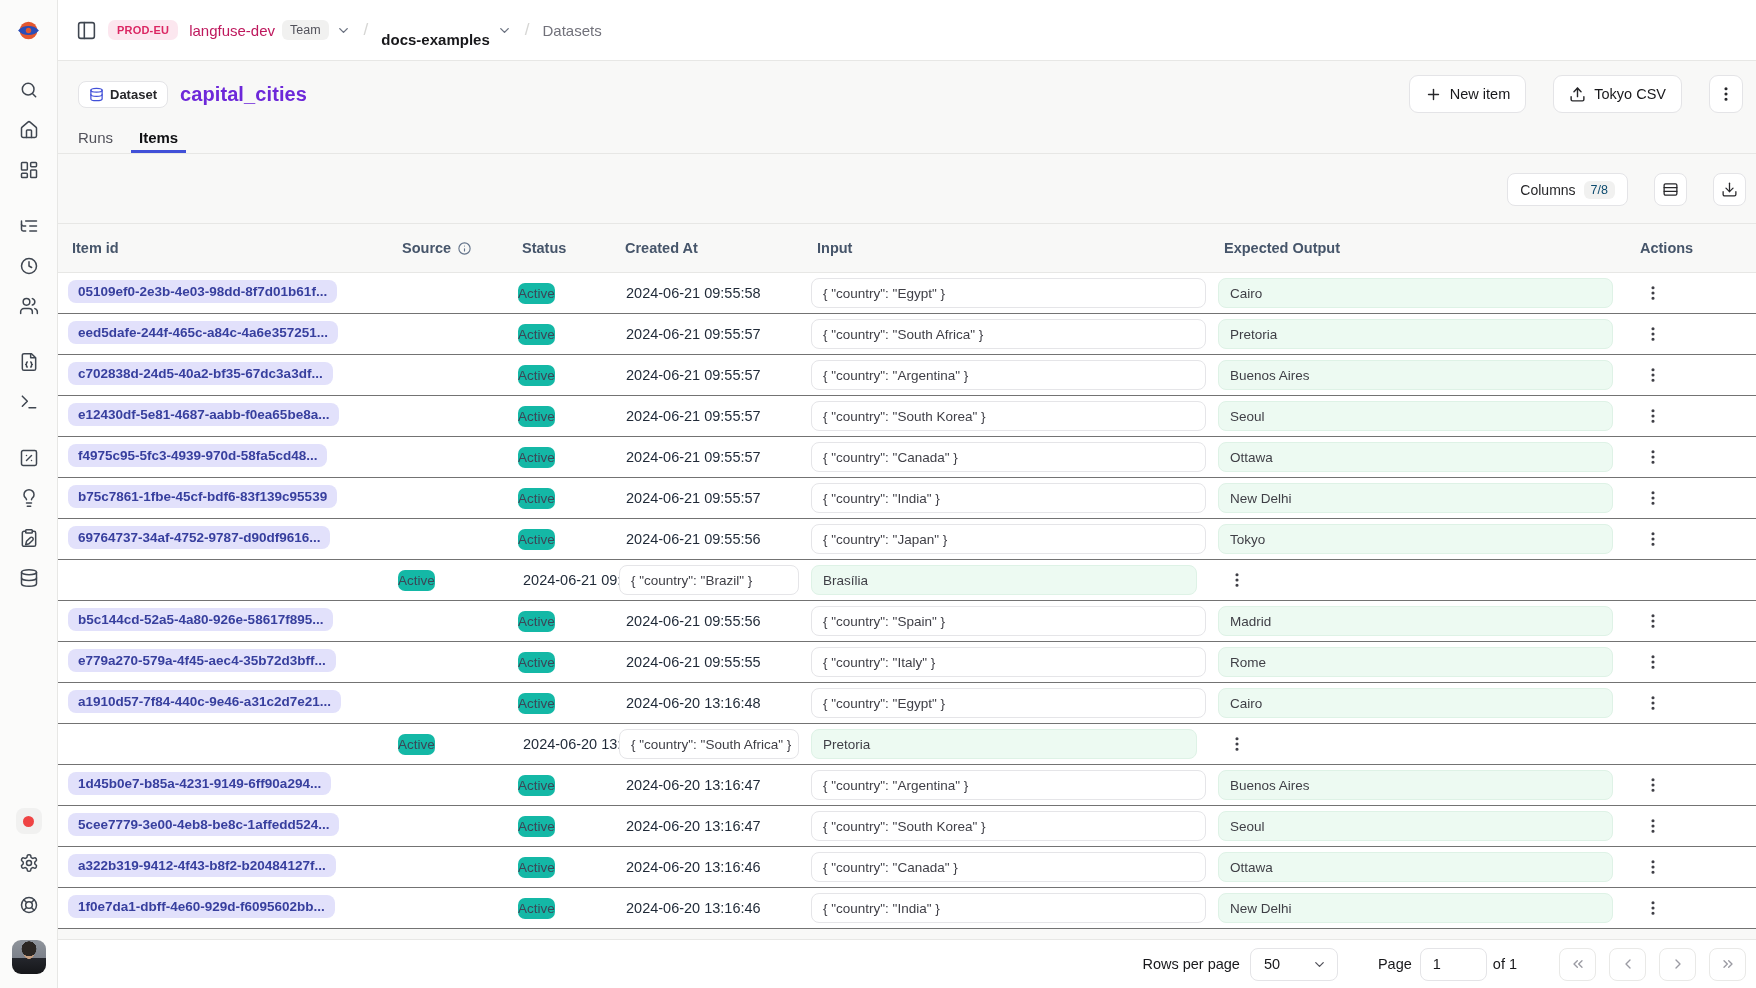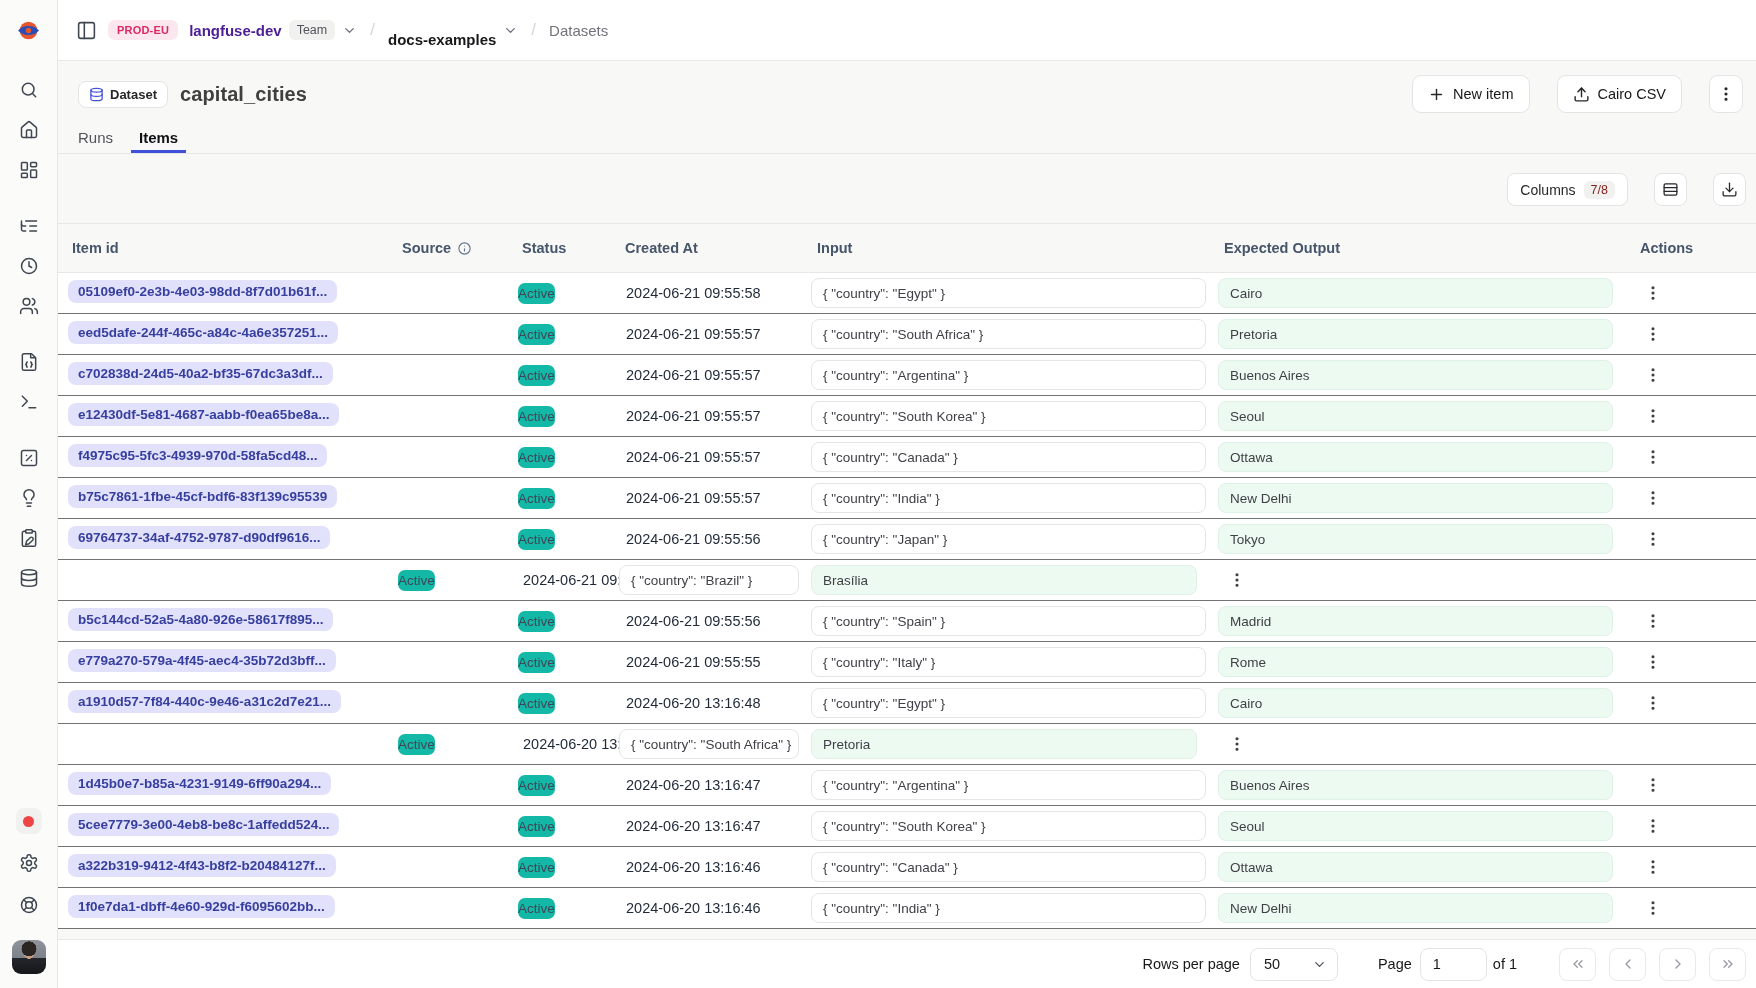--- a/index.html
+++ b/index.html
@@ -25,51 +25,51 @@
               linear-gradient(180deg,#8f949b 0%, #7d828b 52%, #24262c 53%, #151619 100%); }
 
   
   .main { flex:1; display:flex; flex-direction:column; min-width:0; background:#f8f8f7; }
 
   .topbar { height:61px; flex:0 0 61px; background:#fff; border-bottom:1px solid #e7e7e5;
             display:flex; align-items:center; gap:11px; padding:0 18px; font-size:15px; }
   .icon-plain { display:flex; align-items:center; color:#3f4650; cursor:pointer; }
   .env-badge { background:#fce7ef; color:#db2763; font-size:11px; font-weight:600;
                padding:4px 9px; border-radius:7px; letter-spacing:.2px; }
-  .org-name { font-weight:700; color:#4c1d95;text-align:center; }
+  .org-name { font-weight:400; color:#be185d;text-align:center; }
   .type-chip { background:#f1f1f0; color:#52525b; font-size:12.5px; font-weight:500;
                padding:3px 8px; border-radius:6px; }
   .crumb-chevron { color:#6b7280; display:flex; align-items:center; cursor:pointer; }
   .slash { color:#d6d6d4; font-size:17px; font-weight:300; padding:0 2px; }
   .crumb-group { display:flex; align-items:center; gap:7px; cursor:pointer; }
   .crumb-muted { color:#71717a; }
 
   
   .title-row { display:flex; align-items:center; padding:14px 13px 0 20px; height:52px; }
   .entity-badge { display:inline-flex; align-items:center; gap:6px; background:#fff;
                   border:1px solid #e4e4e7; border-radius:8px; padding:5px 10px;
                   font-size:13px; font-weight:600; color:#27272a; }
   .entity-badge svg { color:#4150d8; }
-  .page-title { font-size:20px; font-weight:700; color:#404040; margin-left:12px; letter-spacing:.1px; }
+  .page-title { font-size:20px; font-weight:700; color:#6d28d9; margin-left:12px; letter-spacing:.1px; }
   .title-actions { margin-left:auto; display:flex; align-items:center; gap:27px; }
   .btn { display:inline-flex; align-items:center; gap:8px; background:#fff; border:1px solid #e4e4e7;
          border-radius:9px; height:38px; padding:0 15px; font-size:14.5px; font-weight:500;
          color:#18181b; cursor:pointer; }
   .btn svg { color:#27272a; }
   .btn-icononly { padding:0; width:34px; justify-content:center; }
 
   .tabs-row { display:flex; gap:10px; padding:14px 0 0 12px; border-bottom:1px solid #e7e7e5; background:transparent; }
   .tab { padding:0 8px 2px; font-size:15px; font-weight:500; color:#52525b; cursor:pointer;
          border-bottom:3px solid transparent; line-height:21px; }
   .tab.active { color:#101114; font-weight:600; border-bottom-color:#4150d8; }
 
   .toolbar { display:flex; justify-content:flex-end; align-items:center; gap:26px; padding:19px 10px 17px; }
   .btn-sm { display:inline-flex; align-items:center; gap:8px; background:#fff; border:1px solid #e4e4e7;
             border-radius:8px; height:33px; padding:0 12px; font-size:14px; font-weight:500; color:#27272a; cursor:pointer; }
-  .count-chip { background:#f1f1f0; border-radius:6px; font-size:12.5px; color:#7f1d1d; padding:2px 7px; font-weight:500; }
+  .count-chip { background:#f1f1f0; border-radius:6px; font-size:12.5px; color:#0c4a6e; padding:2px 7px; font-weight:500; }
   .btn-sq { width:33px; padding:0; justify-content:center; }
 
   
   .grid-cols { display:grid; grid-template-columns:330px 120px 103px 192px 407px 416px 1fr; align-items:center; }
   .thead { border-top:1px solid #e7e7e5; border-bottom:1px solid #e7e7e5; height:51px;
            padding-left:8px; color:#46556a; font-size:14.5px; font-weight:600; }
   .th { padding-left:6px; display:flex; align-items:center; gap:6px; white-space:nowrap; }
   .th svg { color:#64748b; }
   .tbody { background:#fff; }
   .trow { height:41px; padding-left:8px; border-bottom:1px solid #737373; background:#fff; cursor:pointer; }
@@ -280,21 +280,21 @@
           <span>New item</span>
         </button>
         <button class="btn">
           <span id="ic-upload" style="display:flex;">
               <svg width="17" height="17" viewBox="0 0 24 24" fill="none" stroke="currentColor" stroke-width="2" stroke-linecap="round" stroke-linejoin="round">
                 <path d="M21 15v4a2 2 0 0 1-2 2H5a2 2 0 0 1-2-2v-4"></path>
                 <path d="m7 8 5-5 5 5"></path>
                 <path d="M12 3v12"></path>
               </svg>
             </span>
-          <span>Cairo CSV</span>
+          <span>Tokyo CSV</span>
         </button>
         <button class="btn btn-icononly">
           <span id="ic-kebab1" style="display:flex;">
               <svg width="18" height="18" viewBox="0 0 24 24" fill="none" stroke="currentColor" stroke-width="2" stroke-linecap="round" stroke-linejoin="round">
                 <circle cx="12" cy="5" r="1.1" fill="currentColor"></circle>
                 <circle cx="12" cy="12" r="1.1" fill="currentColor"></circle>
                 <circle cx="12" cy="19" r="1.1" fill="currentColor"></circle>
               </svg>
             </span>
         </button>

